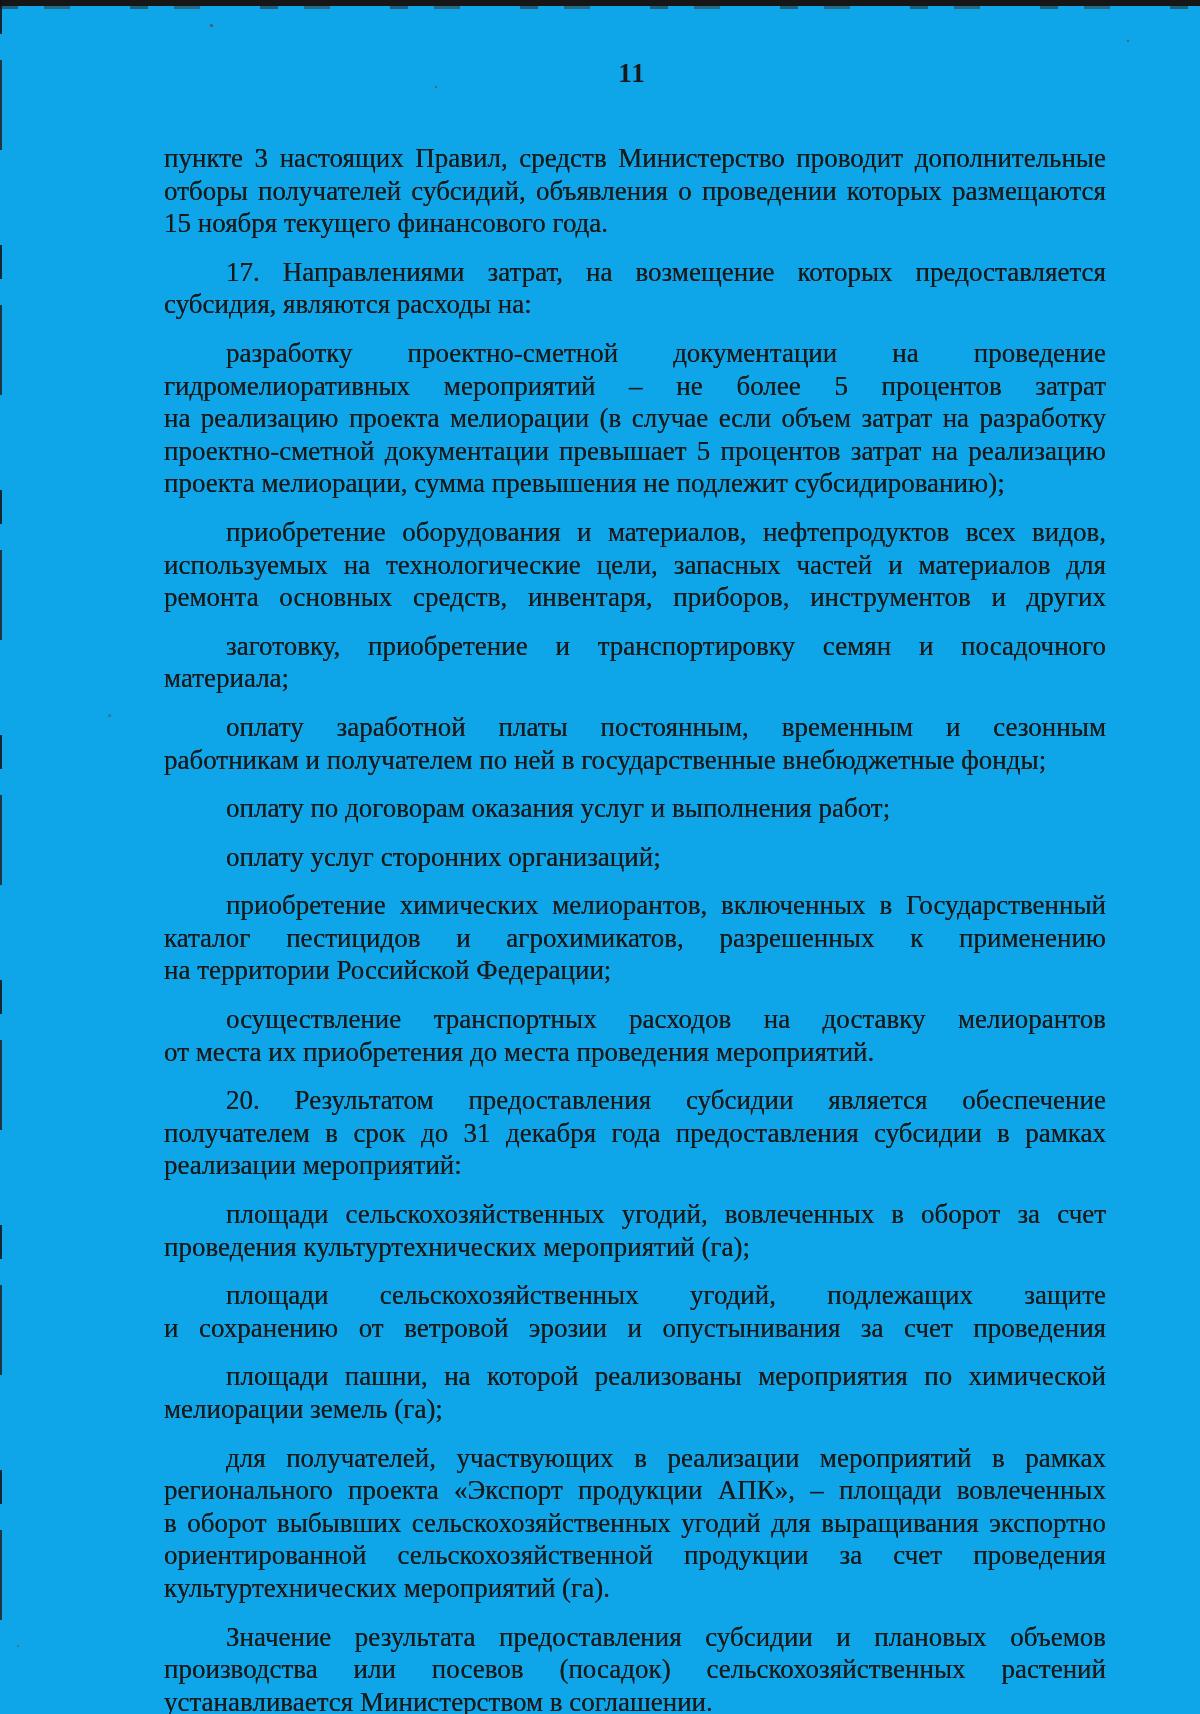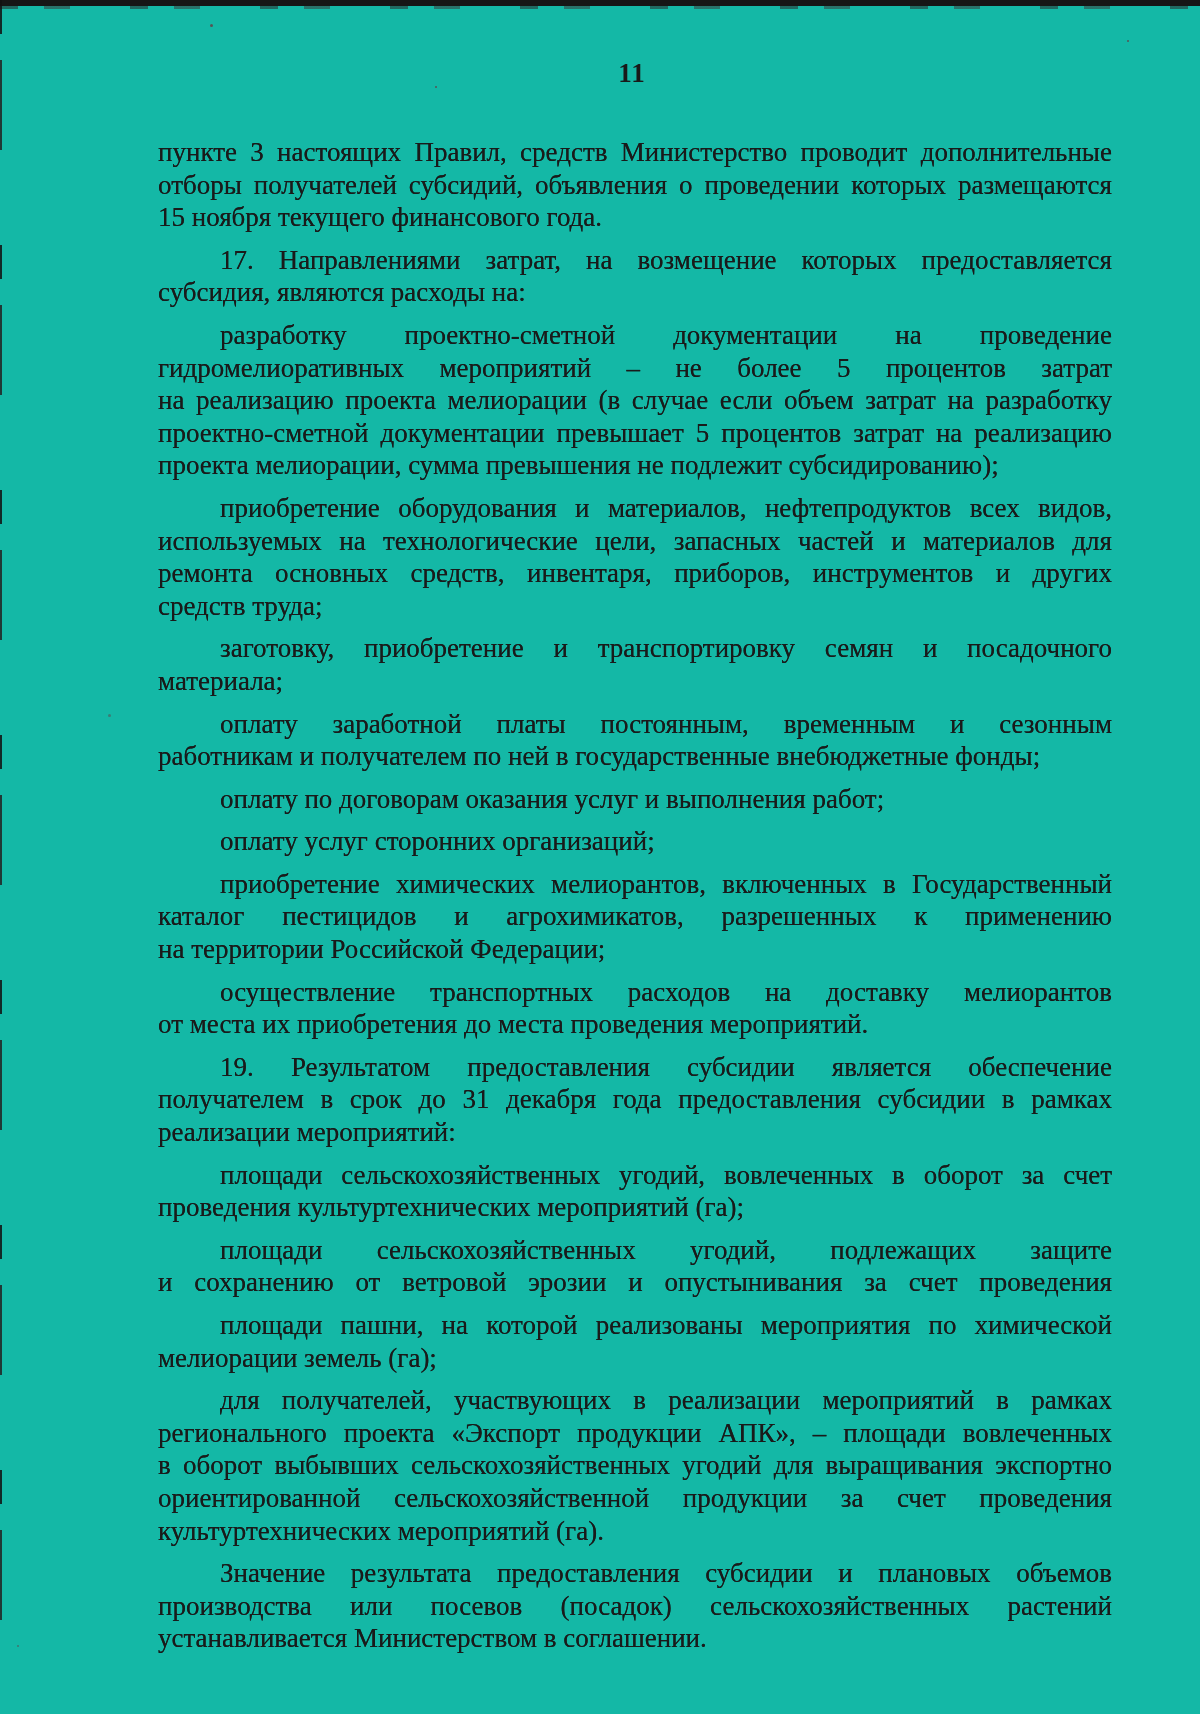--- a/index.html
+++ b/index.html
@@ -4,21 +4,21 @@
 <style>
   html, body { margin: 0; padding: 0; }
   body {
     width: 1200px; height: 1714px;
     background: #ffffff;
     font-family: "Liberation Serif", "DejaVu Serif", serif;
   }
   .page {
     position: relative;
     width: 1200px; height: 1714px;
-    background: #14b8a6;
+    background: #0ea5e9;
     overflow: hidden;
     color: #1a1a1a;
   }
   
   .scan-bar-top {
     position: absolute; top: 0; left: 0;
     width: 1200px; height: 6px;
     background: #161616;
   }
   .scan-bar-top::after {
@@ -62,21 +62,21 @@
 
   .text-body {
     position: absolute;
     left: 148px; top: 126px;
     width: 974px;
     font-size: 27px;
     line-height: 32.6px;
     color: #1a1a1a;
     text-shadow: 0 0 0.5px rgba(20,20,20,0.85);
   }
-  .paragraph { margin: 10px; padding: 0; }
+  .paragraph { margin: 16px; padding: 0; }
   .line {
     text-align: justify;
     text-align-last: justify;
   }
   .line.last {
     text-align: left;
     text-align-last: left;
   }
   .line.indent { text-indent: 62px; }
 </style>
@@ -108,21 +108,20 @@
         <div class="line indent">разработку проектно-сметной документации на проведение</div>
         <div class="line">гидромелиоративных мероприятий – не более 5 процентов затрат</div>
         <div class="line">на реализацию проекта мелиорации (в случае если объем затрат на разработку</div>
         <div class="line">проектно-сметной документации превышает 5 процентов затрат на реализацию</div>
         <div class="line last">проекта мелиорации, сумма превышения не подлежит субсидированию);</div>
       </div>
       <div class="paragraph">
         <div class="line indent">приобретение оборудования и материалов, нефтепродуктов всех видов,</div>
         <div class="line">используемых на технологические цели, запасных частей и материалов для</div>
         <div class="line">ремонта основных средств, инвентаря, приборов, инструментов и других</div>
-        <div class="line last">средств труда;</div>
       </div>
       <div class="paragraph">
         <div class="line indent">заготовку, приобретение и транспортировку семян и посадочного</div>
         <div class="line last">материала;</div>
       </div>
       <div class="paragraph">
         <div class="line indent">оплату заработной платы постоянным, временным и сезонным</div>
         <div class="line last">работникам и получателем по ней в государственные внебюджетные фонды;</div>
       </div>
       <div class="paragraph">
@@ -134,21 +133,21 @@
       <div class="paragraph">
         <div class="line indent">приобретение химических мелиорантов, включенных в Государственный</div>
         <div class="line">каталог пестицидов и агрохимикатов, разрешенных к применению</div>
         <div class="line last">на территории Российской Федерации;</div>
       </div>
       <div class="paragraph">
         <div class="line indent">осуществление транспортных расходов на доставку мелиорантов</div>
         <div class="line last">от места их приобретения до места проведения мероприятий.</div>
       </div>
       <div class="paragraph">
-        <div class="line indent">19. Результатом предоставления субсидии является обеспечение</div>
+        <div class="line indent">20. Результатом предоставления субсидии является обеспечение</div>
         <div class="line">получателем в срок до 31 декабря года предоставления субсидии в рамках</div>
         <div class="line last">реализации мероприятий:</div>
       </div>
       <div class="paragraph">
         <div class="line indent">площади сельскохозяйственных угодий, вовлеченных в оборот за счет</div>
         <div class="line last">проведения культуртехнических мероприятий (га);</div>
       </div>
       <div class="paragraph">
         <div class="line indent">площади сельскохозяйственных угодий, подлежащих защите</div>
         <div class="line">и сохранению от ветровой эрозии и опустынивания за счет проведения</div>

